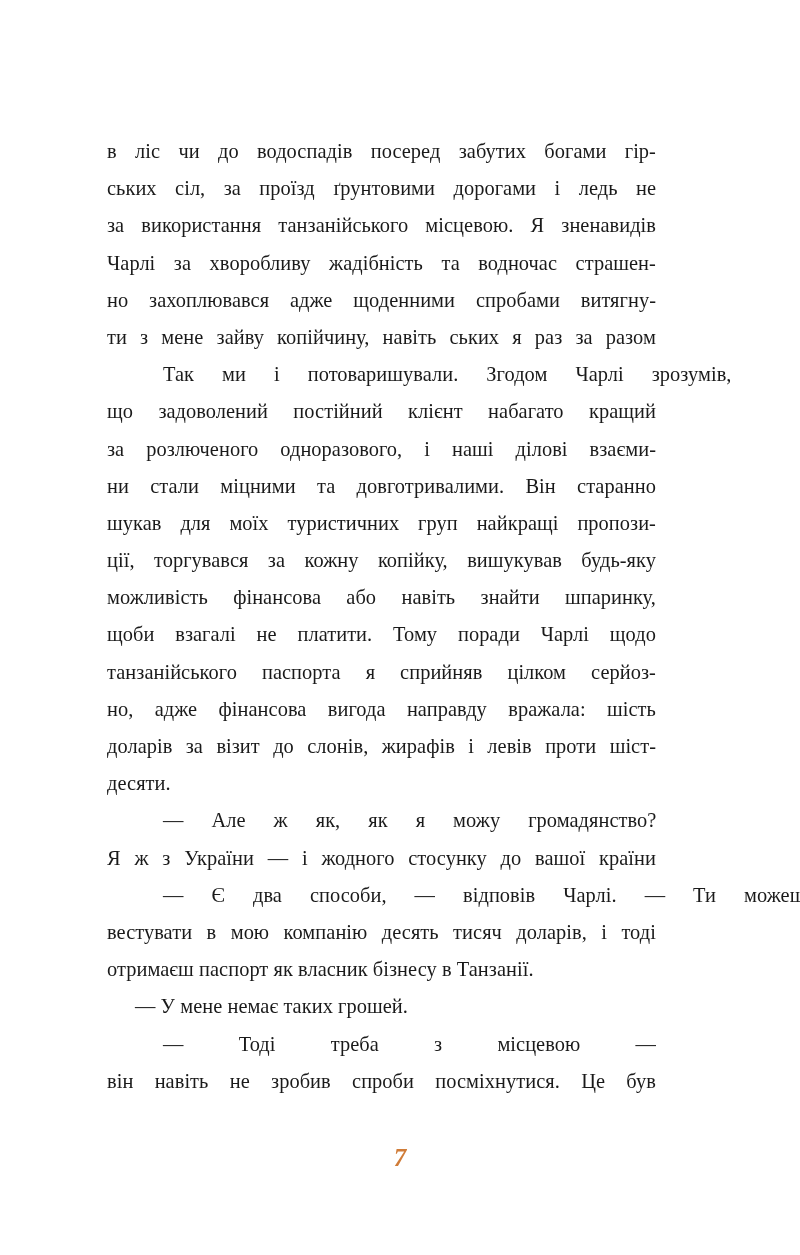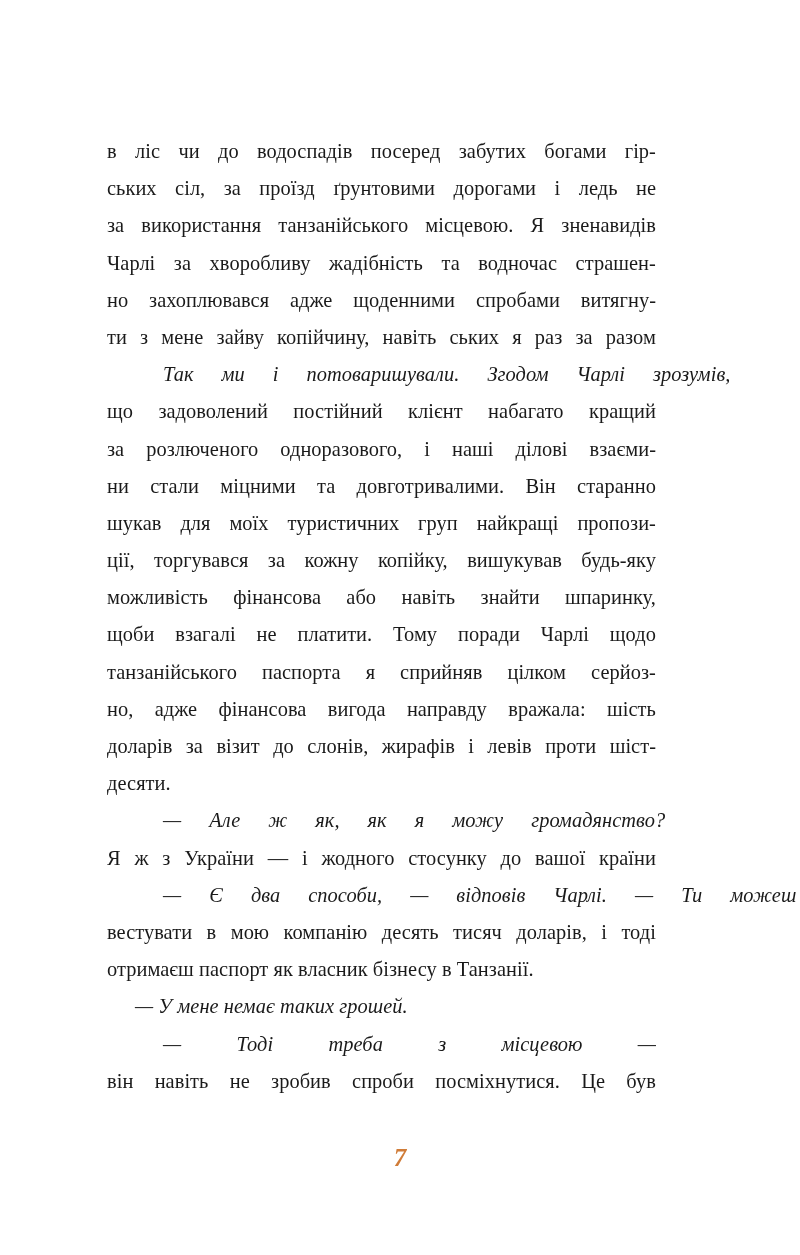--- a/index.html
+++ b/index.html
@@ -49,21 +49,20 @@
     white-space: normal;
   }
   .line.justify > span {
     display: inline-block;
     white-space: pre;
   }
 
   
   .line.indent {
     text-indent: 28px;
-    font-style: italic;
   }
   .line.justify.indent {
     padding-left: 28px;
   }
 
   
   .line.last {
     display: block;
     white-space: nowrap;
   }

